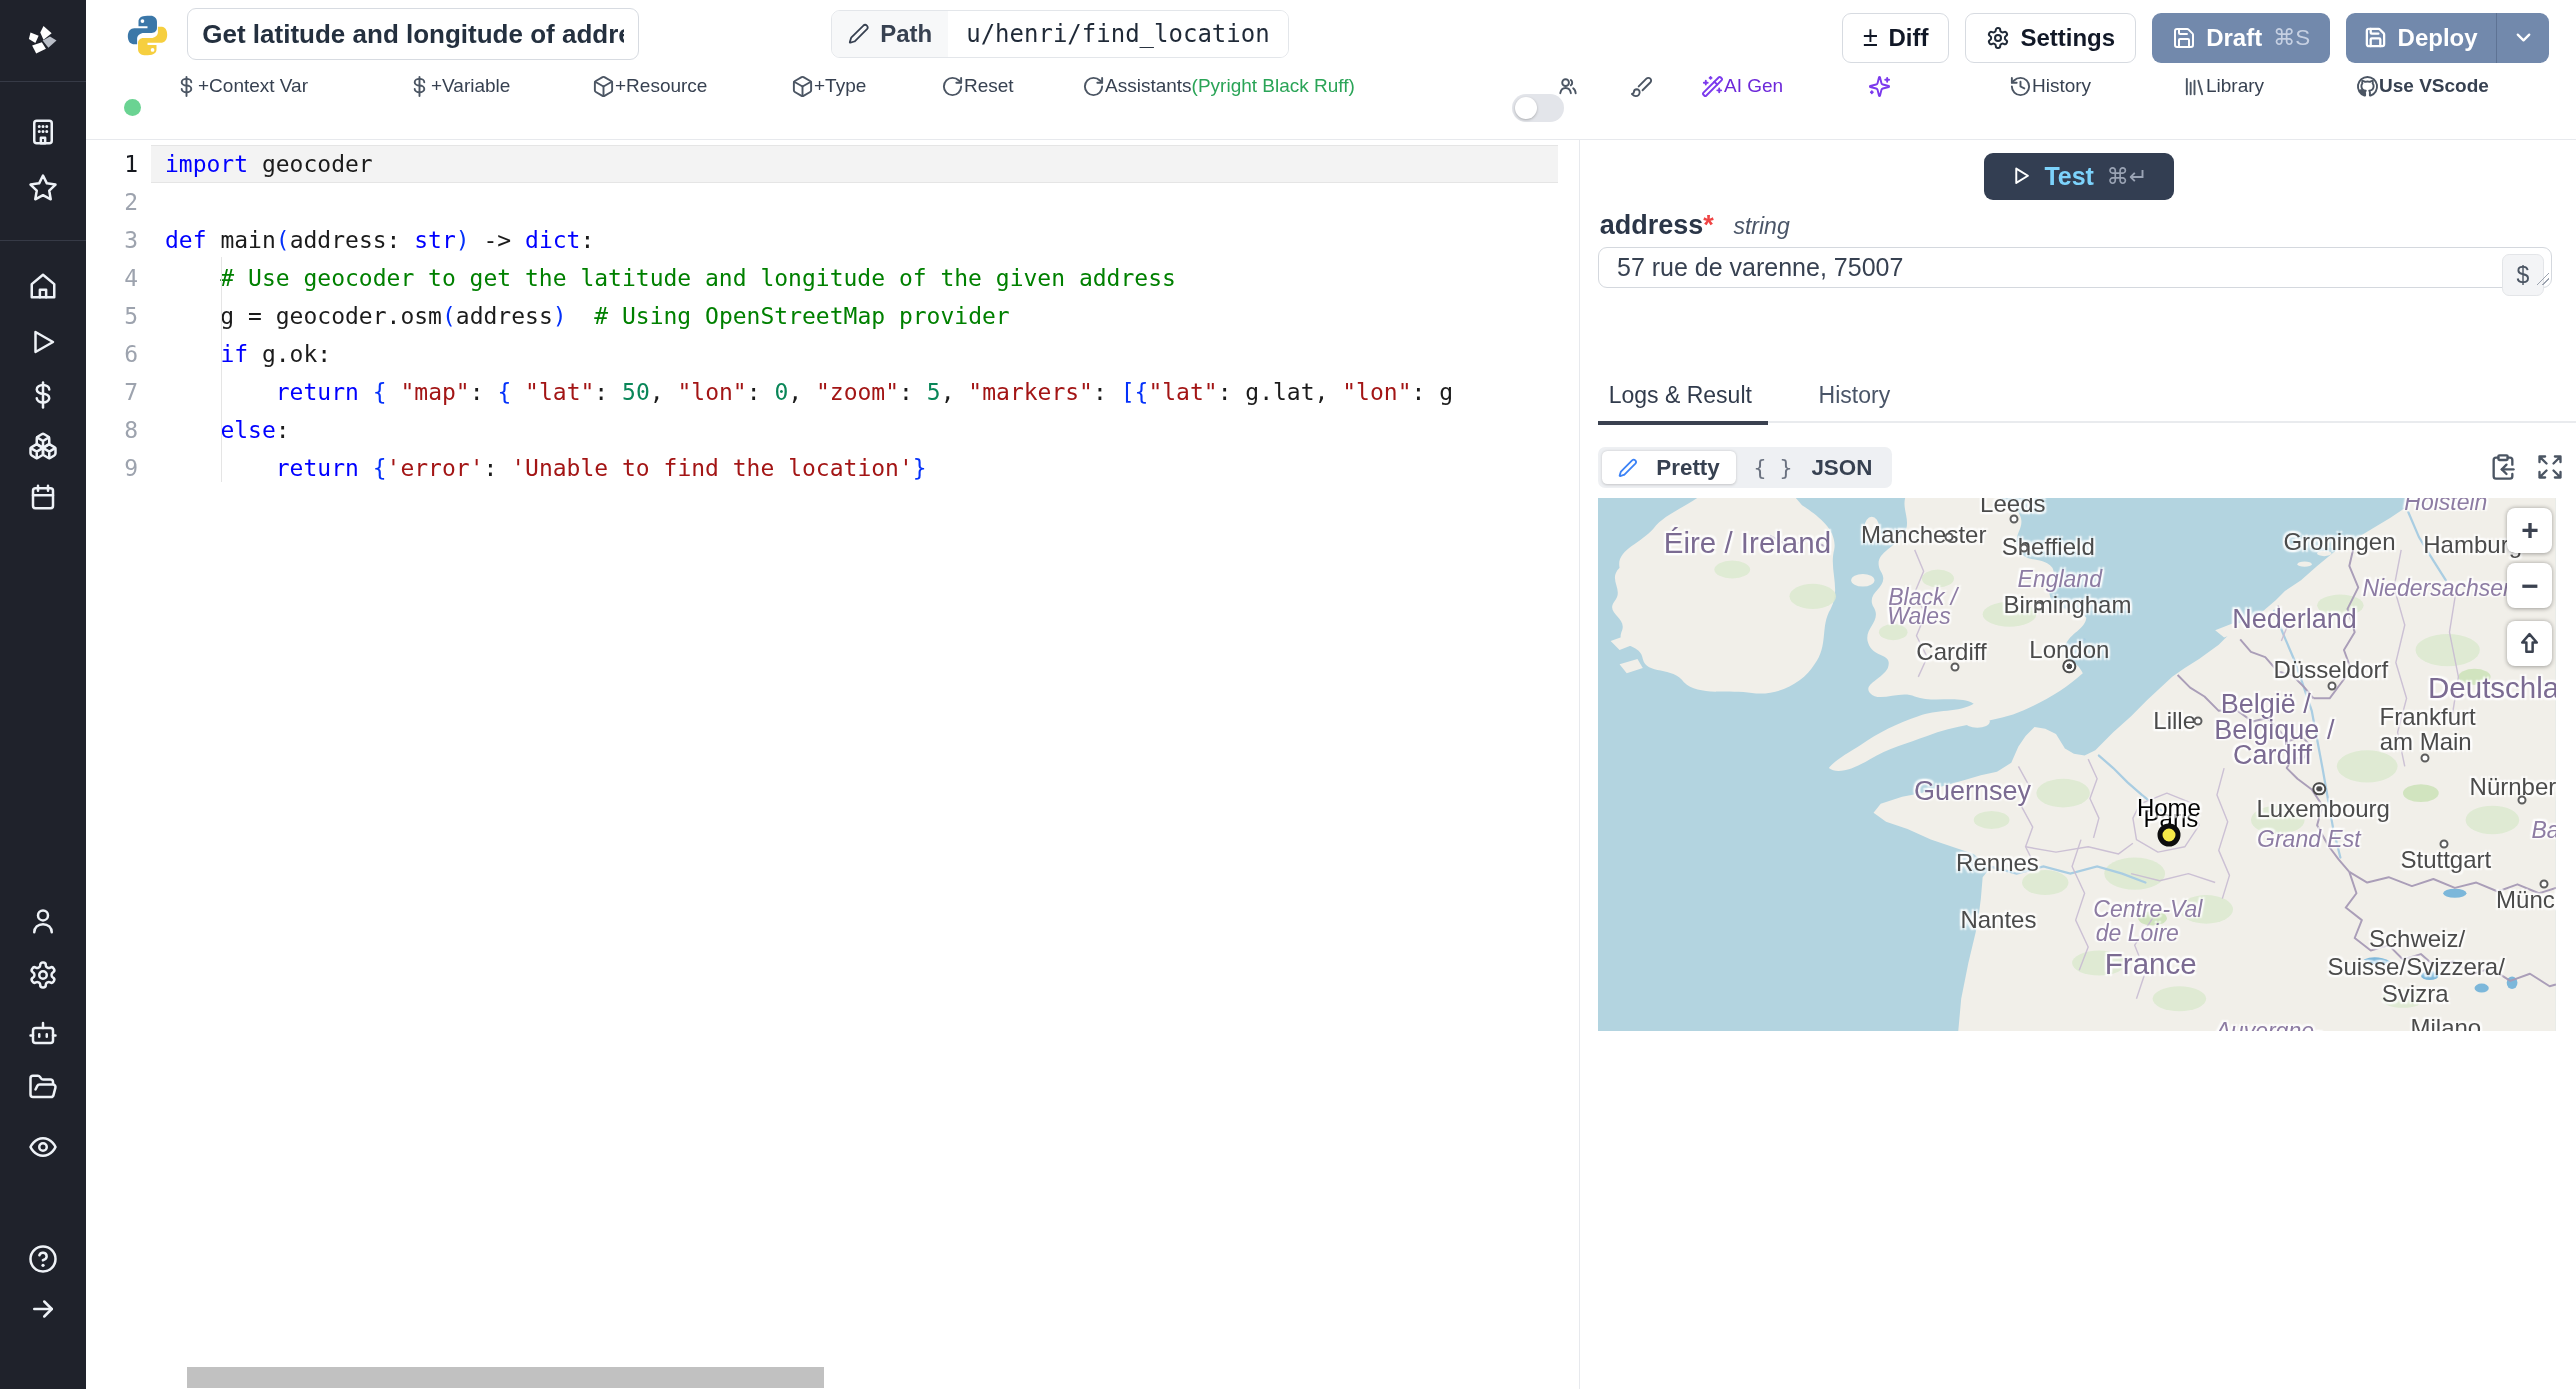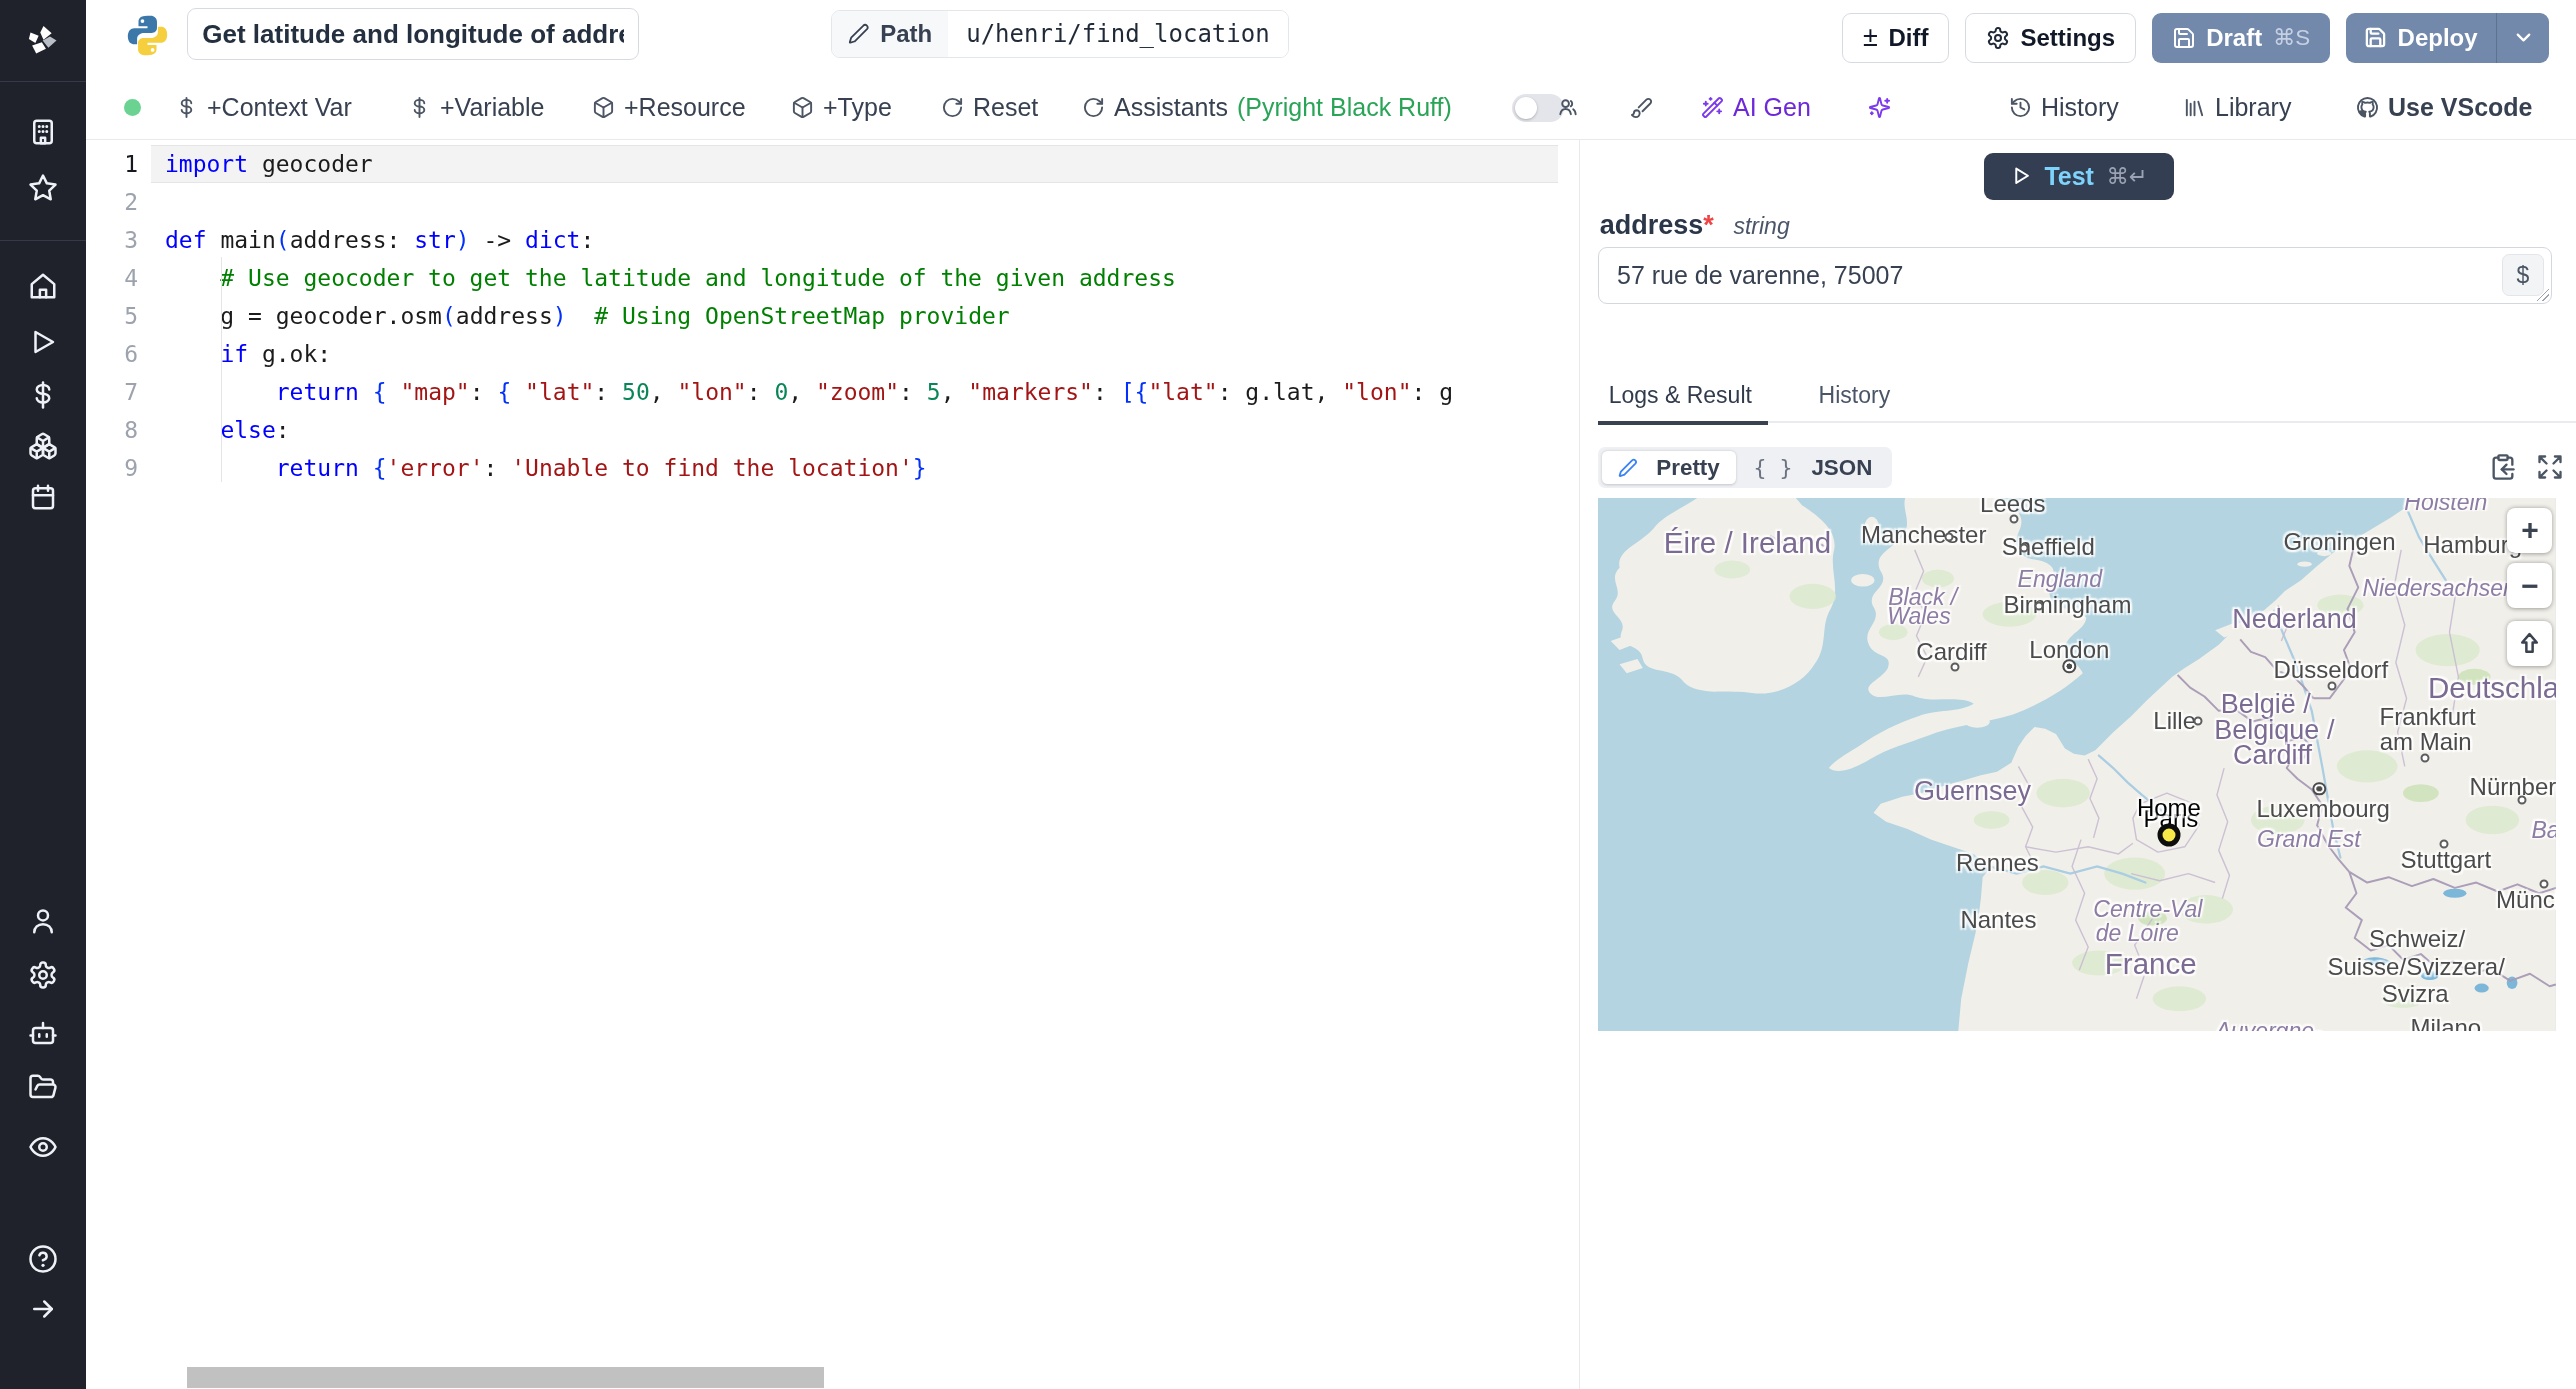--- a/index.html
+++ b/index.html
@@ -32,21 +32,21 @@
   .btn.slate svg { stroke:#fff; }
   .pm { font-size:27px; font-weight:400; line-height:1; }
   .deploy-split { display:flex; align-items:stretch; background:#7289ac; border-radius:9px; overflow:hidden; }
   .deploy-split .main { display:flex; align-items:center; gap:10.7px; padding:0 18px; color:#fff; font-size:24px; font-weight:700; cursor:pointer; }
   .deploy-split .sep { width:1.8px; background:#5e7394; }
   .deploy-split .chev { display:flex; align-items:center; padding:0 14.3px; cursor:pointer; }
   .deploy-split svg { width:23px; height:23px; stroke:#fff; stroke-width:2.4; fill:none; stroke-linecap:round; stroke-linejoin:round; }
 
   
   .toolbar { position:absolute; left:86px; top:75px; width:2490px; height:65px; background:#fff; border-bottom:1.8px solid #e7e9ed; }
-  .tool { position:absolute; top:0; height:64px; display:flex; align-items:center; gap:9px; font-size:25px; font-weight:500; color:#374151; cursor:pointer; white-space:nowrap; }
+  .tool { position:absolute; top:0; height:64px; display:flex; align-items:flex-start; font-size:19px; font-weight:500; color:#374151; cursor:pointer; white-space:nowrap; }
   .tool svg { width:23px; height:23px; stroke:#4b5563; stroke-width:2; fill:none; stroke-linecap:round; stroke-linejoin:round; }
   .tool.purple, .tool.purple svg { color:#6d28d9; stroke:#7c3aed; }
   .status-dot { position:absolute; left:38px; top:24px; width:17px; height:17px; border-radius:50%; background:#6ad392; }
   .assist-status { color:#2aa457; font-weight:500; }
   .toggle { position:absolute; left:1426px; top:19px; width:52px; height:28px; background:#e3e5ea; border-radius:14.3px; cursor:pointer; }
   .toggle .knob { position:absolute; left:2.7px; top:2.7px; width:22.4px; height:22.4px; background:#fff; border-radius:50%; box-shadow:0 0.9px 2.7px rgba(0,0,0,.25); }
 
   
   .editor { position:absolute; left:86px; top:140px; width:1493px; height:1250px; background:#fff; overflow:hidden; }
   .lines { position:absolute; left:0; top:4.5px; width:1472px; }
@@ -63,21 +63,21 @@
   .rpanel { position:absolute; left:1579px; top:140px; width:997px; height:1250px; background:#fff; border-left:1.8px solid #e7e9ed; }
   .test-btn { position:absolute; left:404px; top:12.5px; width:190px; height:47px; background:#333e52; border-radius:9px;
     display:flex; align-items:center; justify-content:center; gap:12.5px; cursor:pointer; }
   .test-btn .t { color:#7dd3fc; font-size:25px; font-weight:700; }
   .test-btn .k { color:#9aa3b4; font-size:22.4px; }
   .test-btn svg { width:21.5px; height:21.5px; stroke:#fff; stroke-width:2.2; fill:none; stroke-linejoin:round; }
   .arg-row { position:absolute; left:19.7px; top:70px; display:flex; align-items:baseline; gap:19.7px; }
   .arg-name { font-size:27px; font-weight:700; color:#2b3648; }
   .arg-req { color:#ef4444; font-size:27px; font-weight:700; }
   .arg-type { font-size:23px; font-style:italic; color:#4a5568; }
-  .arg-input-wrap { position:absolute; left:18px; top:107px; width:954px; height:57px; }
+  .arg-input-wrap { position:absolute; left:18px; top:107px; width:954px; height:41px; }
   .arg-input { width:100%; height:100%; border:1.8px solid #d4d8de; border-radius:9px; font-family:"Liberation Sans",sans-serif;
     font-size:25px; color:#374151; padding:0 63px 0 18px; outline:none; }
   .dollar-btn { position:absolute; right:8px; top:7.2px; width:42px; height:42px; background:#f3f4f6; border:0.9px solid #e3e5e8; border-radius:7.2px;
     display:flex; align-items:center; justify-content:center; font-size:23px; color:#4b5563; cursor:pointer; }
   .resize-h { position:absolute; right:2.7px; bottom:2.7px; width:12.5px; height:12.5px;
     background:linear-gradient(135deg,transparent 0 46%,#9ca3af 46% 54%,transparent 54% 68%,#9ca3af 68% 76%,transparent 76%); }
   .tabs { position:absolute; left:18px; top:242px; width:979px; height:41px; display:flex; gap:40px; border-bottom:2.7px solid #e9ebee; }
   .tab { font-size:23px; color:#4a5568; padding:0 16px 10.7px 10.7px; cursor:pointer; }
   .tab.active { color:#313b4c; font-weight:500; border-bottom:4.5px solid #3a4150; margin-bottom:-3.6px; }
   .seg { position:absolute; left:18px; top:307px; height:41px; background:#eef0f3; border-radius:7.2px; padding:3.6px; display:inline-flex; gap:1.8px; }

